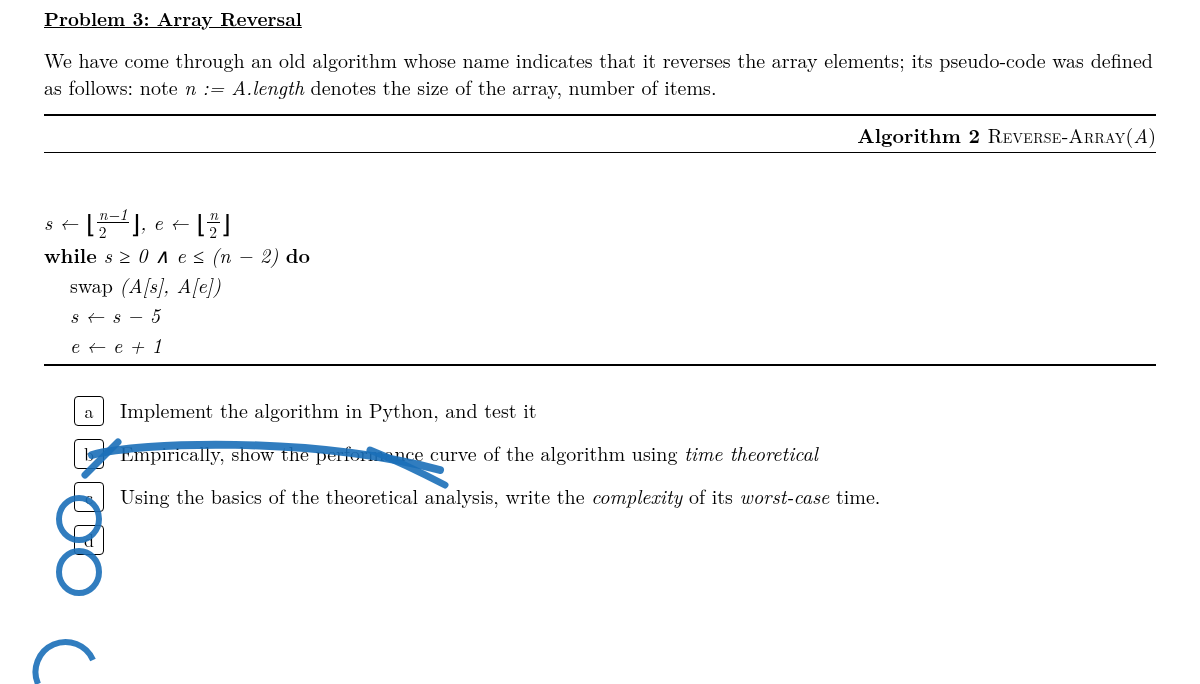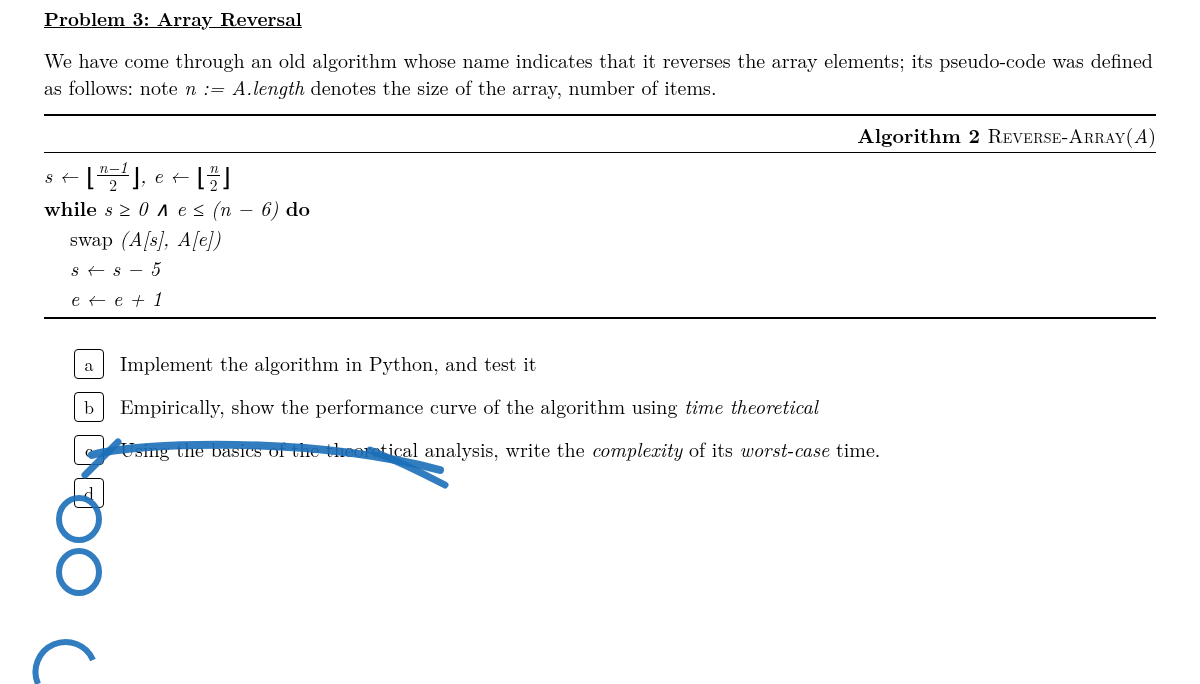--- a/index.html
+++ b/index.html
@@ -67,24 +67,24 @@
     height: 28px;
     border: 1.2px solid #000;
     border-radius: 4px;
     text-align: center;
     line-height: 27px;
     font-size: 18px;
   }
   .frac {
     display: inline-block;
     vertical-align: -0.55em;
-    text-align: center;
     font-size: 0.78em;
     line-height: 1;
     padding: 0 1px;
+    margin-top: 47px;
   }
   .frac .num { display: block; padding: 0 2px 1px 2px; }
   .frac .den { display: block; border-top: 1px solid #000; padding: 1px 2px 0 2px; }
   .lfloor, .rfloor { font-size: 1.25em; line-height: 0; position: relative; top: 0.15em; }
 
   
   svg.ink {
     position: absolute;
     left: 0;
     top: 0;
@@ -107,21 +107,21 @@
   <div class="algo">
     <div class="algo-title">
       <span>Algorithm 2</span>
       <span class="sc" style="font-weight:normal;">Reverse-Array</span><span style="font-weight:normal;">(</span><span class="ital" style="font-weight:normal;">A</span><span style="font-weight:normal;">)</span>
     </div>
     <div class="algo-body">
       <div class="line">
         <span class="ital">s ← </span><span class="lfloor">⌊</span><span class="frac"><span class="num ital">n−1</span><span class="den">2</span></span><span class="rfloor">⌋</span><span class="ital">, e ← </span><span class="lfloor">⌊</span><span class="frac"><span class="num ital">n</span><span class="den">2</span></span><span class="rfloor">⌋</span>
       </div>
       <div class="line">
-        <b>while</b><span class="ital"> s ≥ 0 ∧ e ≤ (n − 6) </span><b>do</b>
+        <b>while</b><span class="ital"> s ≥ 0 ∧ e ≤ (n − 2) </span><b>do</b>
       </div>
       <div class="line indent1 ital"><span style="font-style:normal;">swap </span>(<span>A</span>[<span>s</span>], <span>A</span>[<span>e</span>])</div>
       <div class="line indent1 ital">s ← s − 5</div>
       <div class="line indent1 ital">e ← e + 1</div>
     </div>
   </div>
 
   <ol class="parts">
     <li>
       <span class="marker">a</span>

